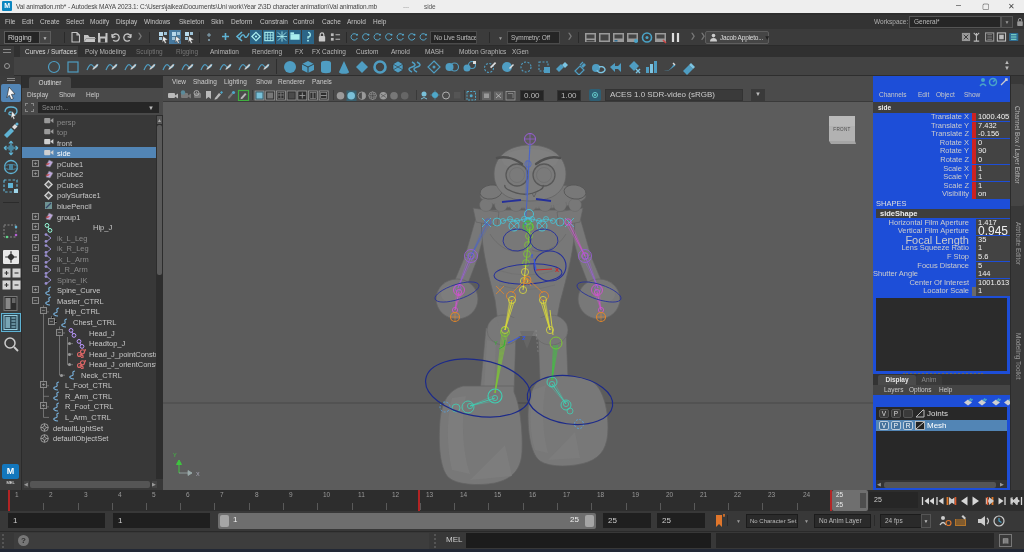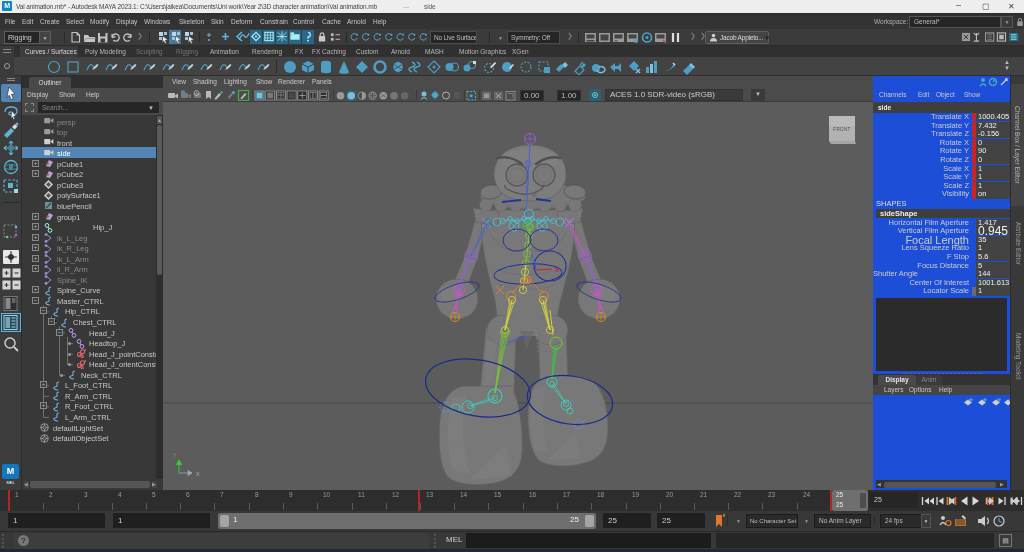--- a/index.html
+++ b/index.html
@@ -1225,20 +1225,38 @@
         </svg>
         <svg class="abs" style="left:118px;top:1px;" width="11" height="9" viewBox="0 0 11 9">
           <path d="M1 5.5 L5 2.5 L9 5.5 L5 8.5 Z" fill="#cfcfcf"></path>
           <path d="M6 4 l2 -2.5 M8 4 l1.5 -2" stroke="#4aa3c7" stroke-width="1.4"></path>
         </svg>
         <svg class="abs" style="left:130px;top:1px;" width="11" height="9" viewBox="0 0 11 9">
           <path d="M1 5.5 L5 2.5 L9 5.5 L5 8.5 Z" fill="#cfcfcf"></path>
           <path d="M6 4 l2 -2.5 M8 4 l1.5 -2" stroke="#4aa3c7" stroke-width="1.4"></path>
         </svg>
       </div>
+      <div class="abs" style="left:3px;top:331px;width:131px;height:73px;background:#282828;">
+        <span class="abs" style="left:3px;top:2px;width:10px;height:9px;background:#3a3a3a;border:1px solid #555;border-radius:2px;color:#ddd;font-size:6.5px;text-align:center;line-height:8px;">V</span>
+        <span class="abs" style="left:15px;top:2px;width:10px;height:9px;background:#3a3a3a;border:1px solid #555;border-radius:2px;color:#ddd;font-size:6.5px;text-align:center;line-height:8px;">P</span>
+        <span class="abs" style="left:27px;top:2px;width:10px;height:9px;background:#3a3a3a;border:1px solid #555;border-radius:2px;"></span>
+        <svg class="abs" style="left:39px;top:2px;" width="10" height="9" viewBox="0 0 10 9">
+          <path d="M1 8 L8 1 H9 V8 Z" fill="none" stroke="#bbb" stroke-width="1"></path>
+        </svg>
+        <span class="abs" style="left:51px;top:2px;color:#ddd;font-size:8px;">Joints</span>
+        <span class="abs" style="left:0;top:13px;width:131px;height:11px;background:#5285b5;"></span>
+        <span class="abs" style="left:3px;top:14px;width:10px;height:9px;background:#44719c;border:1px solid #bcd;border-radius:2px;color:#fff;font-size:6.5px;text-align:center;line-height:8px;">V</span>
+        <span class="abs" style="left:15px;top:14px;width:10px;height:9px;background:#44719c;border:1px solid #bcd;border-radius:2px;color:#fff;font-size:6.5px;text-align:center;line-height:8px;">P</span>
+        <span class="abs" style="left:27px;top:14px;width:10px;height:9px;background:#44719c;border:1px solid #bcd;border-radius:2px;color:#fff;font-size:6.5px;text-align:center;line-height:8px;">R</span>
+        <svg class="abs" style="left:39px;top:14px;" width="10" height="9" viewBox="0 0 10 9">
+          <rect x="0.5" y="0.5" width="9" height="8" fill="#222" stroke="#ccc" stroke-width="0.8"></rect>
+          <path d="M1 8 L9 1" stroke="#ccc" stroke-width="1"></path>
+        </svg>
+        <span class="abs" style="left:51px;top:14px;color:#fff;font-size:8px;">Mesh</span>
+      </div>
       <div class="abs" style="left:3px;top:404px;width:131px;height:8px;background:#333;">
         <span class="abs" style="left:1px;top:1px;width:5px;height:7px;color:#999;font-size:5px;line-height:7px;">◀</span>
         <span class="abs" style="left:8px;top:1.5px;width:112px;height:6px;background:#555;border-radius:2px;"></span>
         <span class="abs" style="left:124px;top:1px;width:5px;height:7px;color:#999;font-size:5px;line-height:7px;">▶</span>
       </div>
     </div>
 
 <div class="abs" id="righttabs" style="left:1010px;top:76px;width:14px;height:414px;background:#393939;border-left:1px solid #2b2b2b;color:#b5b5b5;font-size:8px;">
 <span class="abs" style="left:0;top:8px;width:13px;height:122px;background:#454545;writing-mode:vertical-rl;text-align:center;line-height:13px;border-radius:0 2px 2px 0;font-size:6.5px;">Channel Box / Layer Editor</span>
 <span class="abs" style="left:1px;top:139px;width:12px;height:56px;writing-mode:vertical-rl;text-align:center;line-height:12px;color:#999;font-size:6.5px;">Attribute Editor</span>

